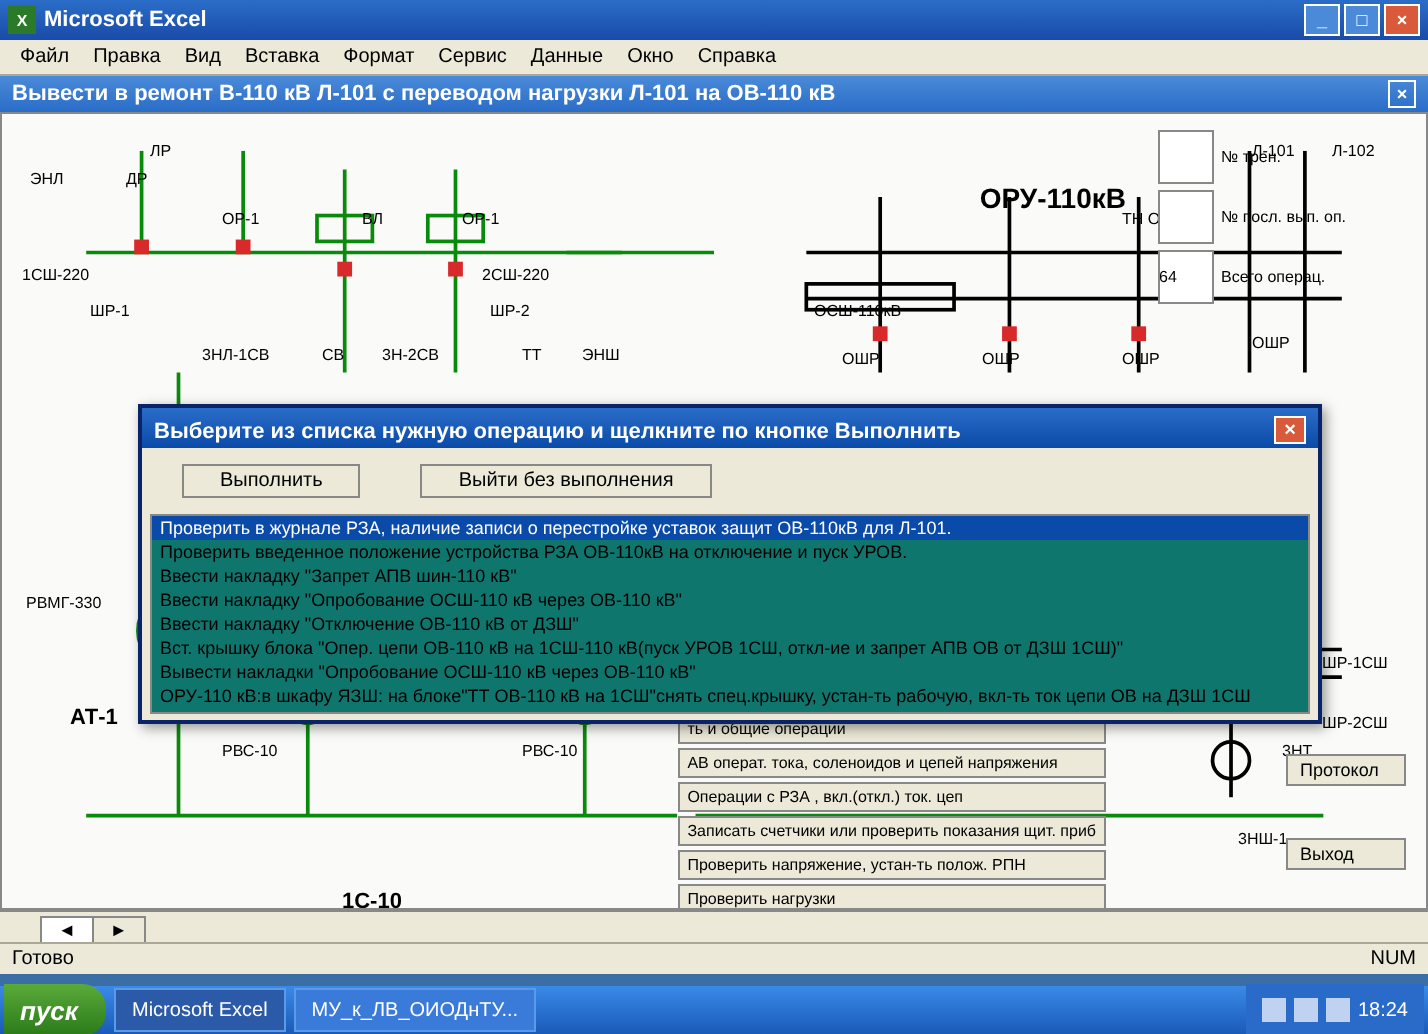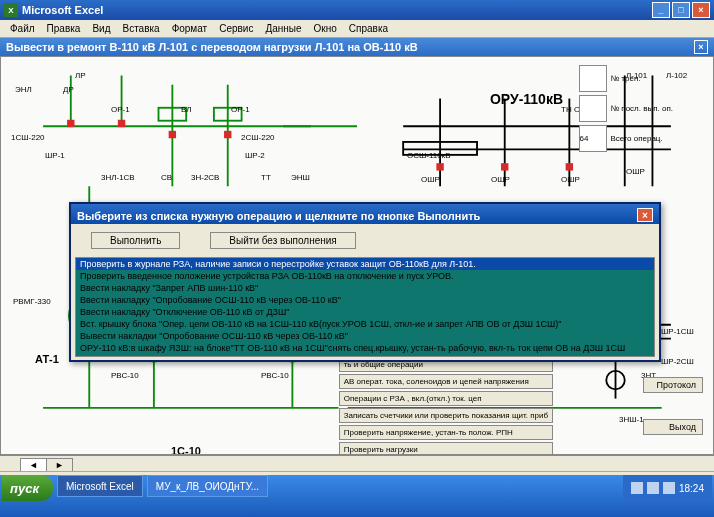--- a/index.html
+++ b/index.html
@@ -17,35 +17,35 @@
 .sub-title .spacer{flex:1}
 .sub-title .x{width:14px;height:14px;border:1px solid #fff;display:flex;align-items:center;justify-content:center;font-size:9px}
 .content{flex:1;background:#f8f8f8;position:relative;overflow:hidden;border:1px solid #888}
 .schematic{position:absolute;inset:0;background:#fafaf8}
 .sch-label{position:absolute;font-size:8px;color:#000}
 .top-inputs{position:absolute;right:40px;top:8px;font-size:8px}
 .top-inputs .row{display:flex;align-items:center;margin-bottom:3px}
 .top-inputs input{width:28px;height:27px;font-size:8px;margin-right:4px;border:1px solid #888}
 .oru-label{position:absolute;top:34px;right:150px;font-size:14px;font-weight:bold}
 .side-btns{position:absolute;right:10px;top:320px;display:flex;flex-direction:column;gap:4px}
-.side-btn{font-size:9px;padding:2px 6px;border:1px solid #888;background:#ece9d8;min-width:60px;text-align:right}
+.side-btn{font-size:9px;padding:2px 6px;border:1px solid #888;background:#ece9d8;min-width:60px;text-align:left}
 .ops-list{position:absolute;right:160px;top:300px;display:flex;flex-direction:column;gap:2px}
 .ops-list .op{font-size:8px;padding:2px 4px;border:1px solid #888;background:#ece9d8;max-width:220px;white-space:nowrap;overflow:hidden}
 .dialog{position:absolute;left:68px;top:145px;width:592px;height:160px;border:2px solid #0a246a;background:#ece9d8;box-shadow:2px 2px 6px rgba(0,0,0,.4)}
 .dlg-title{height:20px;background:linear-gradient(#2a6dc8,#0a4aa8);color:#fff;font-size:11px;font-weight:bold;padding:2px 6px;display:flex;align-items:flex-end}
 .dlg-title .spacer{flex:1}
 .dlg-title .x{width:16px;height:14px;background:#d85a3a;border:1px solid #fff;display:flex;align-items:center;justify-content:center;font-size:10px}
 .dlg-btns{display:flex;gap:30px;padding:8px 20px}
 .dlg-btn{font-size:10px;padding:2px 18px;border:1px solid #888;background:#ece9d8}
 .dlg-list{margin:0 4px 4px 4px;border:1px solid #888;background:#0f766e;height:100px;overflow-y:scroll;font-size:9px}
 .dlg-list .item{padding:1px 4px;white-space:nowrap;overflow:hidden}
 .dlg-list .item.sel{background:#0a4aa8;color:#fff}
 .status-bar{height:16px;background:#ece9d8;border-top:1px solid #aca899;display:flex;align-items:center;font-size:10px;padding:0 6px}
 .status-bar .spacer{flex:1}
-.taskbar{position:absolute;bottom:0;left:0;right:0;height:42px;background:linear-gradient(#3a8ae8,#1a5ab8);display:flex;align-items:flex-start;padding:0 2px}
+.taskbar{position:absolute;bottom:0;left:0;right:0;height:24px;background:linear-gradient(#3a8ae8,#1a5ab8);display:flex;align-items:center;padding:0 2px}
 .start-btn{height:26px;padding:0 14px 0 8px;background:linear-gradient(#5aaa3a,#2a7a1a);color:#fff;font-style:italic;font-weight:bold;font-size:13px;display:flex;align-items:center;border-radius:0 12px 12px 0}
 .task-item{height:22px;margin-left:4px;padding:0 8px;background:#3a7ad8;border:1px solid #5a9ae8;color:#fff;font-size:10px;display:flex;align-items:center;max-width:140px;overflow:hidden;white-space:nowrap}
 .task-item.active{background:#2a5aa8}
 .tray{margin-left:auto;background:#2a6ac8;height:26px;display:flex;align-items:center;padding:0 8px;color:#fff;font-size:10px;gap:4px}
 .tray .t-icon{width:12px;height:12px;background:#fff;opacity:.7}
 .sheet-tabs{height:16px;background:#ece9d8;display:flex;align-items:end;font-size:9px;padding-left:20px;border-top:1px solid #888}
 .sheet-tab{padding:1px 8px;border:1px solid #888;border-bottom:none;background:#ece9d8;margin-right:-1px}
 .sheet-tab.active{background:#fff}
 svg.schem{position:absolute;inset:0;width:100%;height:100%}
 </style>

